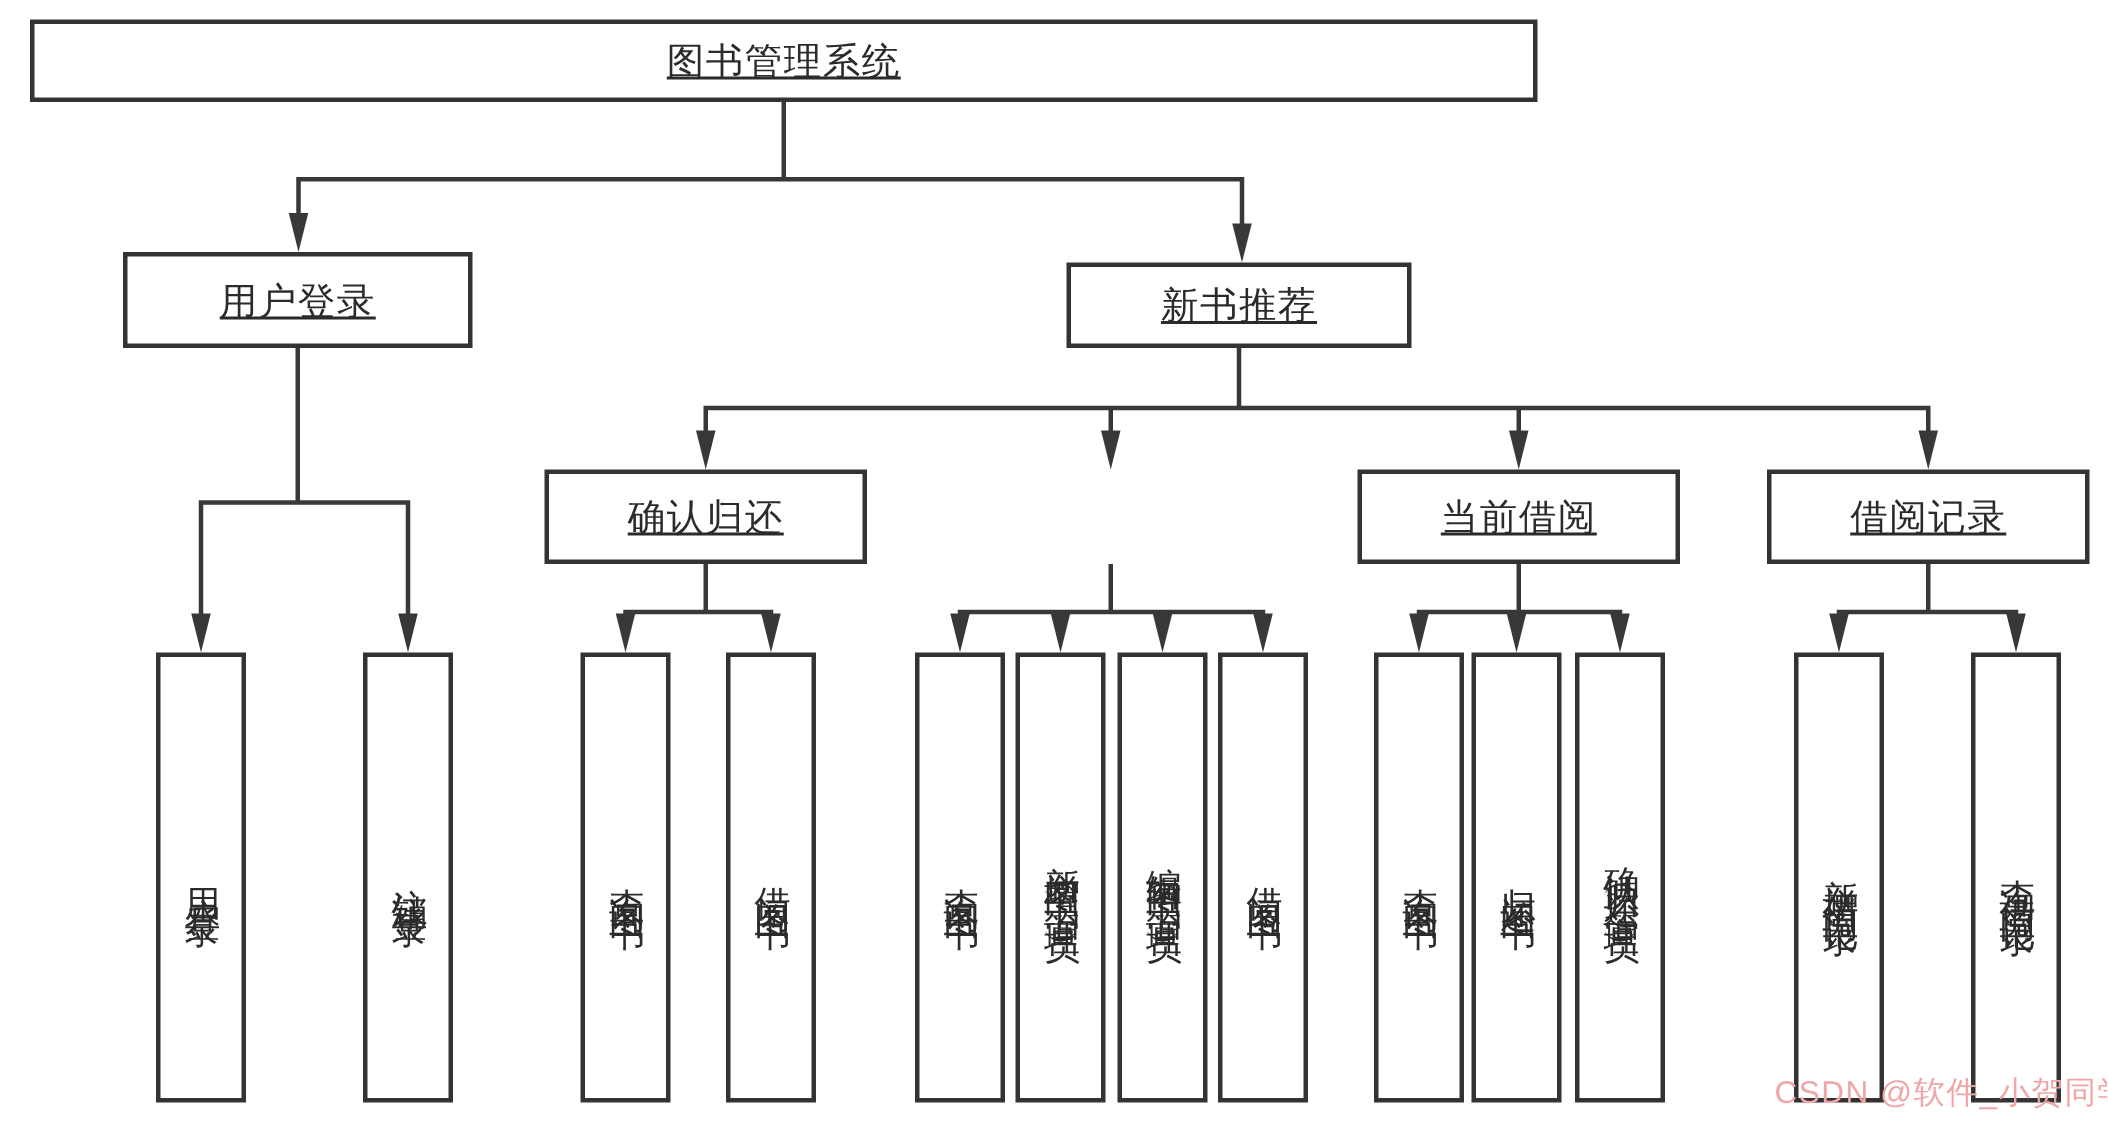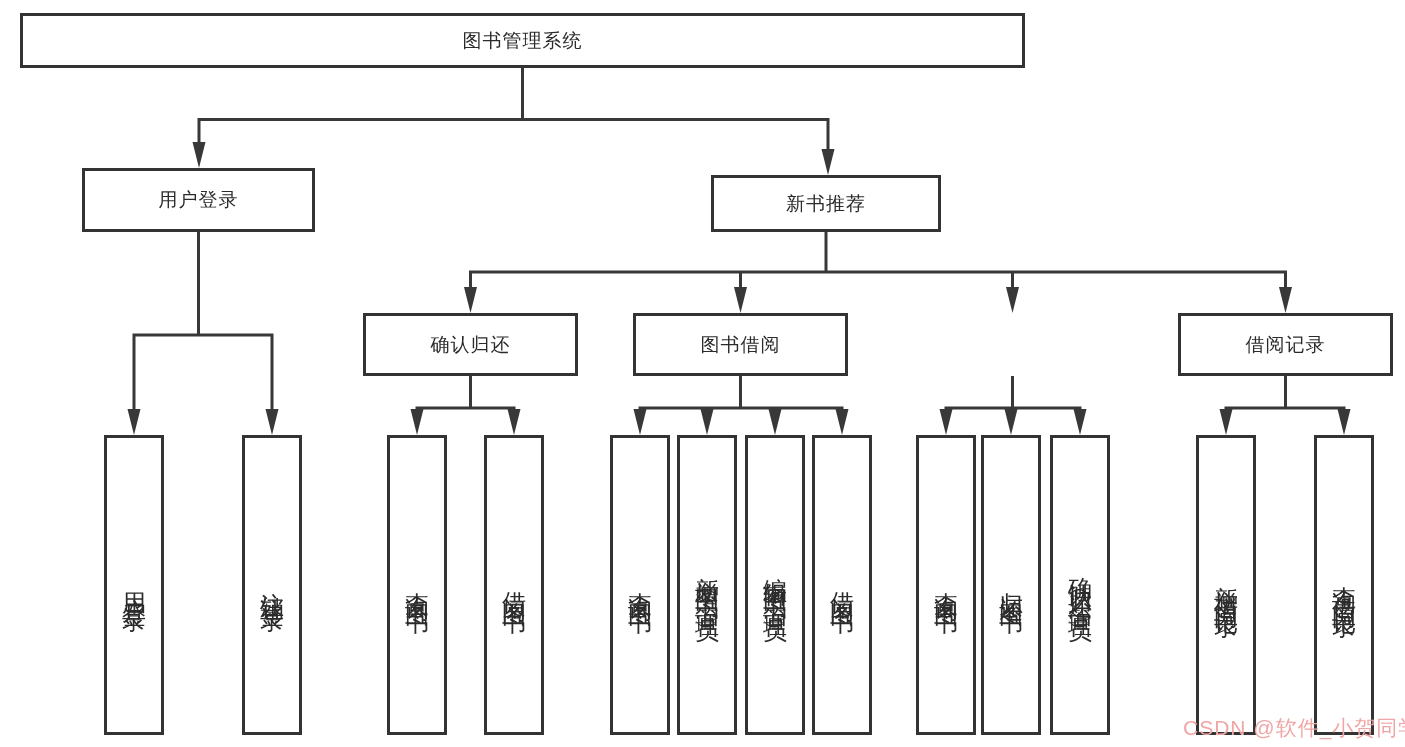--- a/index.html
+++ b/index.html
@@ -22,23 +22,24 @@
     position: absolute;
     box-sizing: border-box;
     background: #ffffff;
     border: 3px solid #333333;
     display: flex;
     align-items: center;
     justify-content: center;
     z-index: 1;
   }
   .box.h {
-    font-size: 19px;
+    font-size: 25px;
     letter-spacing: 1px;
     white-space: nowrap;
+    text-decoration: underline;
   }
   .box.v {
     width: 60px;
     top: 435px;
     height: 300px;
   }
   .vtext {
     writing-mode: vertical-rl;
     text-orientation: mixed;
     font-size: 24px;
@@ -113,21 +114,21 @@
       <polygon points="1337.5,409 1350.5,409 1344,435"></polygon>
     </g>
   </svg>
 
   <div class="box h" style="left:20px; top:13px; width:1005px; height:55px;">图书管理系统</div>
 
   <div class="box h" style="left:82px; top:168px; width:233px; height:64px;">用户登录</div>
   <div class="box h" style="left:711px; top:175px; width:230px; height:57px;">新书推荐</div>
 
   <div class="box h" style="left:363px; top:313px; width:215px; height:63px;">确认归还</div>
-  <div class="box h" style="left:633px; top:313px; width:215px; height:63px;">图书借阅</div>
+  <div class="box h" style="left:905px; top:313px; width:215px; height:63px;">当前借阅</div>
   <div class="box h" style="left:1178px; top:313px; width:215px; height:63px;text-align:center;">借阅记录</div>
 
   <div class="box v" style="left:104px;">
     <span class="vtext">用户登录</span>
   </div>
   <div class="box v" style="left:242px;">
     <span class="vtext">注销登录</span>
   </div>
 
   <div class="box v" style="left:387px;">

